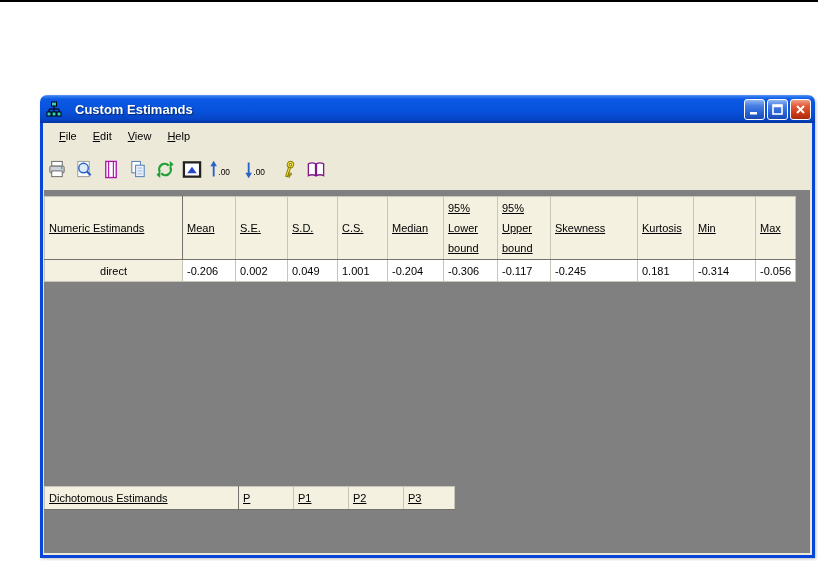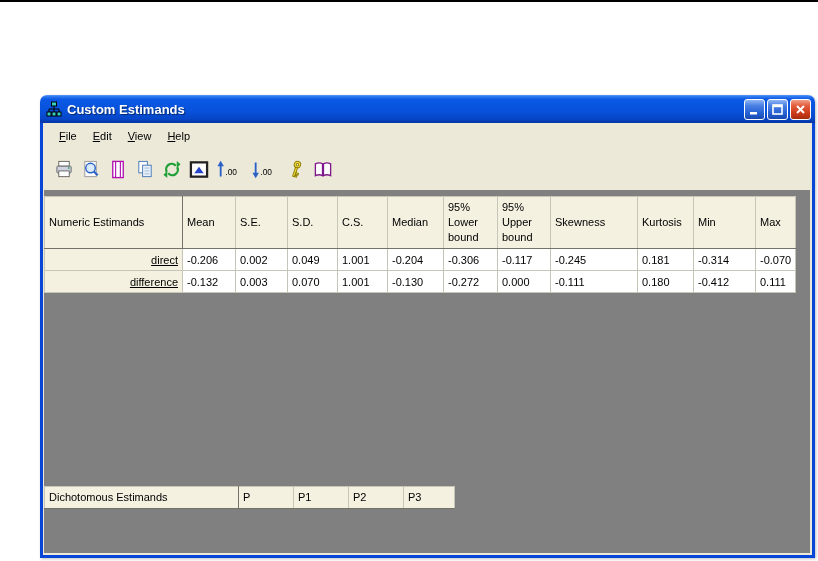--- a/index.html
+++ b/index.html
@@ -6,53 +6,53 @@
   .canvas{position:relative;width:818px;height:561px;background:#ffffff;overflow:hidden;
           font-family:"Liberation Sans",sans-serif;}
   .top-rule{position:absolute;left:0;top:0;width:818px;height:2px;background:#000;}
 
   
   .window{position:absolute;left:40px;top:95px;width:775px;height:463px;
           border-radius:7px 7px 0 0;box-shadow:1px 1px 3px rgba(0,0,0,.25);}
   .titlebar{position:absolute;left:0;top:0;right:0;height:28px;border-radius:7px 7px 0 0;
             background:linear-gradient(180deg,#5d9bf4 0%,#2a76ee 6%,#0a58e4 16%,#0852dc 55%,#0646c8 86%,#0335a0 100%);
             display:flex;align-items:center;padding:0 4px 0 6px;box-sizing:border-box;}
-  .title-text{color:#fff;font-weight:bold;font-size:13px;margin-left:5px;flex:1;
+  .title-text{color:#fff;font-weight:bold;font-size:13px;margin-left:13px;flex:1;
               text-shadow:1px 1px 1px rgba(0,0,0,.5);white-space:nowrap;overflow:hidden;}
   .win-btns{display:flex;gap:2px;}
   .win-btn{width:21px;height:21px;border:1px solid #fff;border-radius:3px;box-sizing:border-box;
            display:flex;align-items:center;justify-content:center;padding:0;cursor:default;}
   .btn-blue{background:linear-gradient(180deg,#8fb5f2 0%,#4a80e4 30%,#2660d2 70%,#1848b0 100%);}
   .btn-red{background:linear-gradient(180deg,#f0a088 0%,#e25d3d 30%,#cc3a18 70%,#a52d10 100%);}
 
   .win-body{position:absolute;left:0;top:28px;right:0;bottom:0;
             border:3px solid #0846d8;border-top:none;background:#fef9c3;box-sizing:border-box;
             display:flex;flex-direction:column;}
 
   .menubar{height:26px;display:flex;align-items:center;padding-left:8px;gap:0;background:#ECE9D8;}
   .menu-item{display:inline-block;font-size:11px;color:#000;padding:3px 8px;cursor:default;}
   .menu-item::first-letter{text-decoration:underline;}
 
-  .toolbar{height:40px;display:flex;align-items:center;padding-left:10px;gap:5px;background:#ECE9D8;}
+  .toolbar{height:40px;display:flex;align-items:center;padding-left:3px;gap:5px;background:#ECE9D8;}
   .tool-btn{width:22px;height:22px;display:flex;align-items:center;justify-content:center;
             border:1px solid transparent;background:transparent;padding:0;cursor:default;}
 
   .client{flex:1;background:#808080;position:relative;overflow:hidden;
           border:solid #ECE9D8;border-width:1px 2px 2px 1px;}
 
   
   table.data-table{border-collapse:collapse;table-layout:fixed;background:#fff;
                    font-family:"Liberation Sans",sans-serif;font-size:11px;color:#000;
                    border:1px solid #73736b;}
   table.data-table th,table.data-table td{border:1px solid #c6c6b8;padding:1px 4px;
                    overflow:hidden;box-sizing:border-box;}
   table.data-table th{background:#f4f1e1;font-weight:normal;text-align:left;
-                   vertical-align:middle;white-space:pre-line;line-height:15px;
-                   border-bottom:1px solid #73736b;}
-  td.lbl{background:#f4f1e1;text-align:right;white-space:nowrap;border-right:1px solid #73736b;text-decoration:underline;}
+                   vertical-align:middle;white-space:pre-line;line-height:20px;
+                   border-bottom:1px solid #73736b;text-decoration:underline;}
+  td.lbl{background:#f4f1e1;text-align:center;white-space:nowrap;border-right:1px solid #73736b;}
   th.lbl{border-right:1px solid #73736b !important;}
   td.num{white-space:nowrap;background:#fff;}
 
   #numeric-table{position:absolute;left:0;top:6px;right:0;}
   #numeric-table thead tr{height:52px;}
   #numeric-table tbody tr{height:22px;}
 
   #dich-table{position:absolute;left:0;top:296px;width:411px;}
   #dich-table thead tr{height:22px;}
   #dich-table tbody tr{height:21px;}
@@ -233,35 +233,21 @@
               <td class="num">-0.206</td>
               <td class="num">0.002</td>
               <td class="num">0.049</td>
               <td class="num">1.001</td>
               <td class="num">-0.204</td>
               <td class="num">-0.306</td>
               <td class="num">-0.117</td>
               <td class="num">-0.245</td>
               <td class="num">0.181</td>
               <td class="num">-0.314</td>
-              <td class="num">-0.070</td>
-            </tr>
-            <tr>
-              <td class="lbl">difference</td>
-              <td class="num">-0.132</td>
-              <td class="num">0.003</td>
-              <td class="num">0.070</td>
-              <td class="num">1.001</td>
-              <td class="num">-0.130</td>
-              <td class="num">-0.272</td>
-              <td class="num">0.000</td>
-              <td class="num">-0.111</td>
-              <td class="num">0.180</td>
-              <td class="num">-0.412</td>
-              <td class="num">0.111</td>
+              <td class="num">-0.056</td>
             </tr>
           </tbody>
         </table>
 
         <table class="data-table" id="dich-table">
           <colgroup>
             <col style="width:194px">
               <col style="width:55px">
               <col style="width:55px">
             <col style="width:55px">

